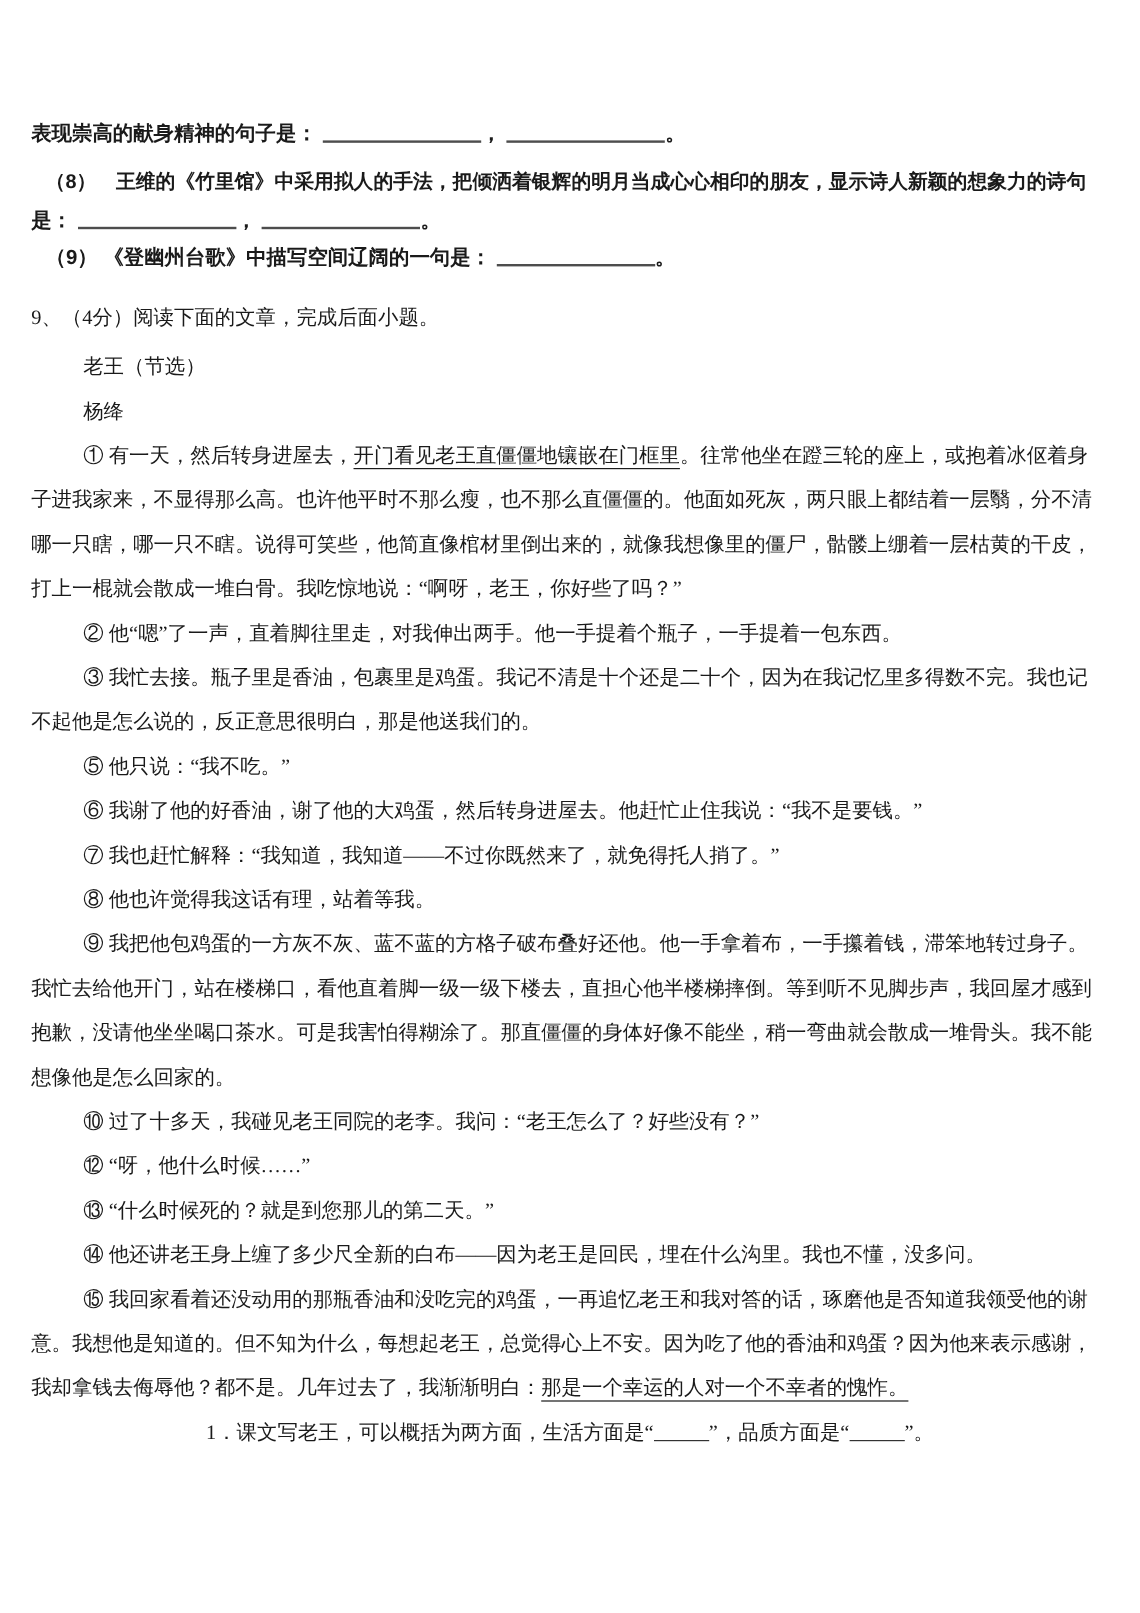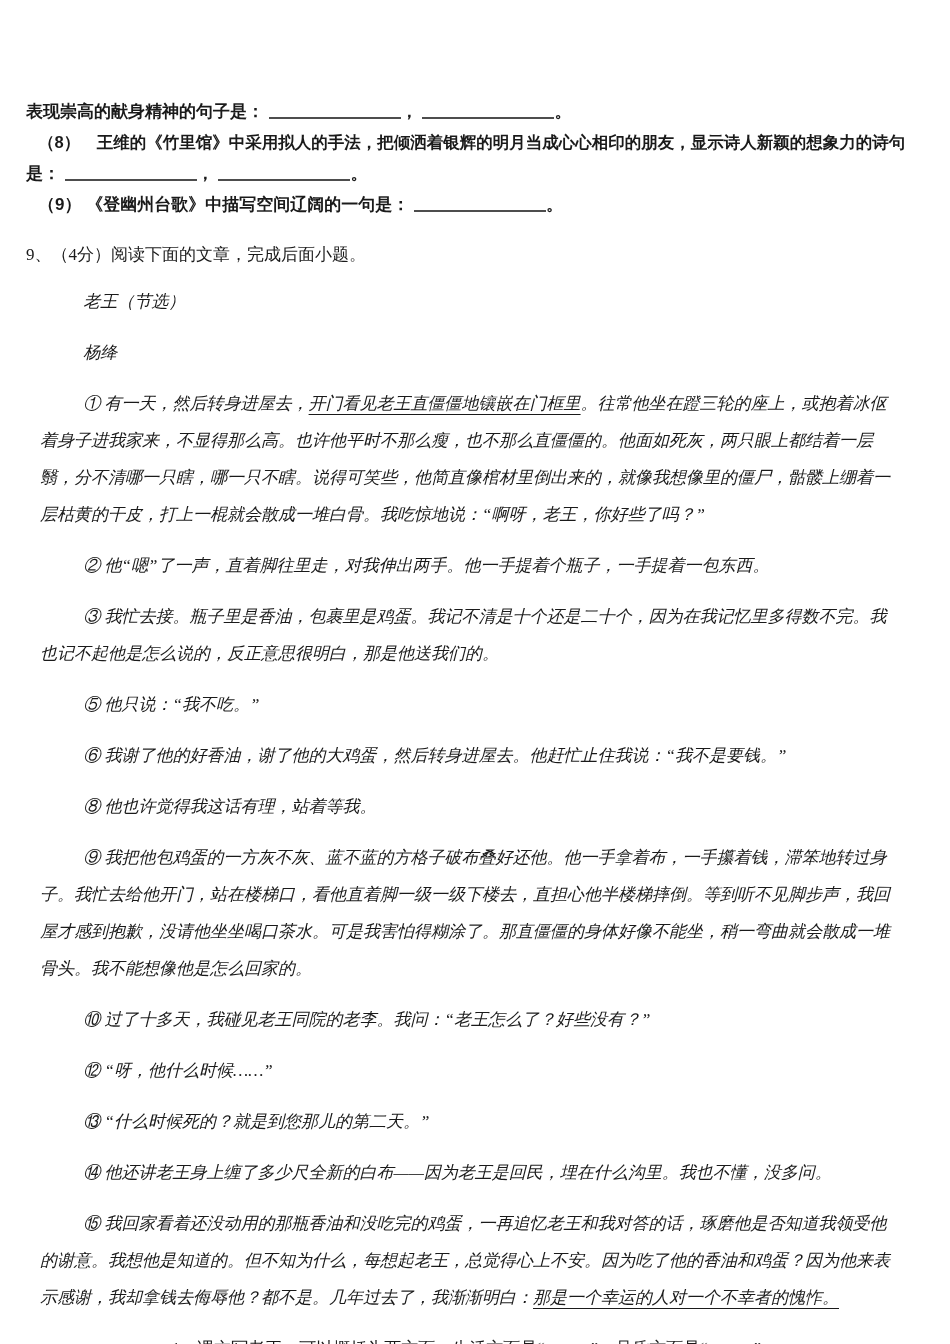--- a/index.html
+++ b/index.html
@@ -16,21 +16,21 @@
   }
   .topline {
     font-family:"Liberation Sans","DejaVu Sans",sans-serif;
     font-weight:700;
     font-size:17px;
     line-height:31px;
     white-space:nowrap;
   }
   .topline.fit { font-size:16.5px; }
   .ind { padding-left:12px; }
-  .gap-after { }
+  .gap-after { margin-bottom:10px; }
   .gap-small { margin-bottom:20px; }
   .blank {
     display:inline-block;
     height:1px;
     border-bottom:2px solid #4d4d4d;
     vertical-align:-2px;
   }
   .w132 { width:132px; }
   .w46  { width:46px; border-bottom-width:1.5px; border-bottom-color:#333; }
   .section-header {
@@ -44,23 +44,22 @@
     font-size:17px;
     line-height:29px;
     margin-top:2px;
   }
   .article {
     margin-top:8px;
     font-size:17px;
     line-height:37px;
   }
   .para {
-    margin:14px;
+    margin:0;
     text-indent:2.55em;
-    font-style:italic;
   }
   .u {
     text-decoration:underline;
     text-underline-offset:5px;
     text-decoration-thickness:1px;
   }
   .question {
     font-size:17px;
     line-height:37px;
     padding-left:14px;
@@ -98,20 +97,21 @@
 
   <div class="article">
     <p class="para">老王（节选）</p>
     <p class="para">杨绛</p>
     <div>
         <p class="para"><span>① 有一天，然后转身进屋去，</span><span class="u">开门看见老王直僵僵地镶嵌在门框里</span><span>。往常他坐在蹬三轮的座上，或抱着冰伛着身子进我家来，不显得那么高。也许他平时不那么瘦，也不那么直僵僵的。他面如死灰，两只眼上都结着一层翳，分不清哪一只瞎，哪一只不瞎。说得可笑些，他简直像棺材里倒出来的，就像我想像里的僵尸，骷髅上绷着一层枯黄的干皮，打上一棍就会散成一堆白骨。我吃惊地说：“啊呀，老王，你好些了吗？”</span></p>
         <p class="para"><span>② 他“嗯”了一声，直着脚往里走，对我伸出两手。他一手提着个瓶子，一手提着一包东西。</span></p>
         <p class="para"><span>③ 我忙去接。瓶子里是香油，包裹里是鸡蛋。我记不清是十个还是二十个，因为在我记忆里多得数不完。我也记不起他是怎么说的，反正意思很明白，那是他送我们的。</span></p>
         <p class="para"><span>⑤ 他只说：“我不吃。”</span></p>
         <p class="para"><span>⑥ 我谢了他的好香油，谢了他的大鸡蛋，然后转身进屋去。他赶忙止住我说：“我不是要钱。”</span></p>
+        <p class="para"><span>⑦ 我也赶忙解释：“我知道，我知道——不过你既然来了，就免得托人捎了。”</span></p>
         <p class="para"><span>⑧ 他也许觉得我这话有理，站着等我。</span></p>
         <p class="para"><span>⑨ 我把他包鸡蛋的一方灰不灰、蓝不蓝的方格子破布叠好还他。他一手拿着布，一手攥着钱，滞笨地转过身子。我忙去给他开门，站在楼梯口，看他直着脚一级一级下楼去，直担心他半楼梯摔倒。等到听不见脚步声，我回屋才感到抱歉，没请他坐坐喝口茶水。可是我害怕得糊涂了。那直僵僵的身体好像不能坐，稍一弯曲就会散成一堆骨头。我不能想像他是怎么回家的。</span></p>
         <p class="para"><span>⑩ 过了十多天，我碰见老王同院的老李。我问：“老王怎么了？好些没有？”</span></p>
         <p class="para"><span>⑫ “呀，他什么时候……”</span></p>
         <p class="para"><span>⑬ “什么时候死的？就是到您那儿的第二天。”</span></p>
         <p class="para"><span>⑭ 他还讲老王身上缠了多少尺全新的白布——因为老王是回民，埋在什么沟里。我也不懂，没多问。</span></p>
         <p class="para"><span>⑮ 我回家看着还没动用的那瓶香油和没吃完的鸡蛋，一再追忆老王和我对答的话，琢磨他是否知道我领受他的谢意。我想他是知道的。但不知为什么，每想起老王，总觉得心上不安。因为吃了他的香油和鸡蛋？因为他来表示感谢，我却拿钱去侮辱他？都不是。几年过去了，我渐渐明白：</span><span class="u">那是一个幸运的人对一个不幸者的愧怍。</span></p>
       </div>
   </div>
 

